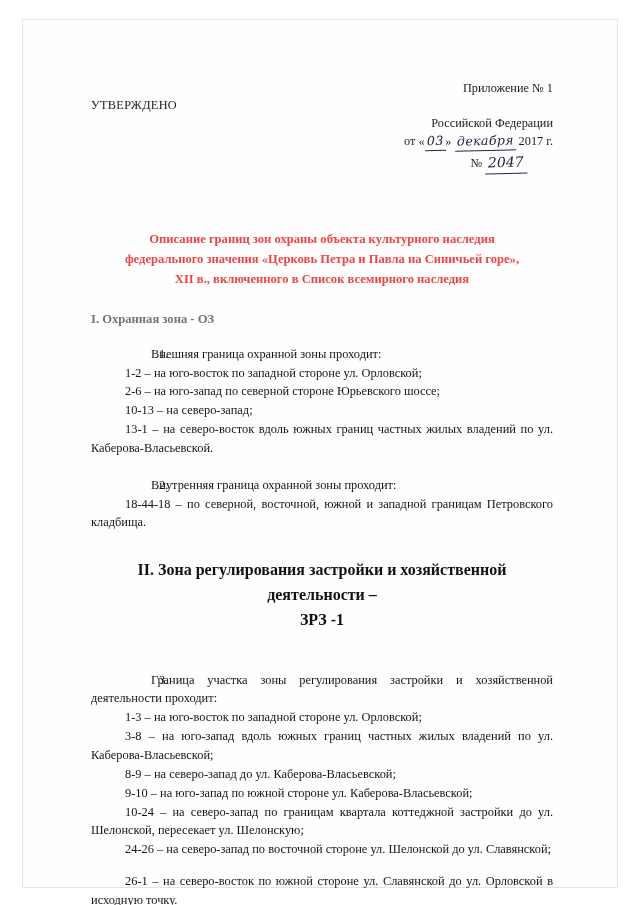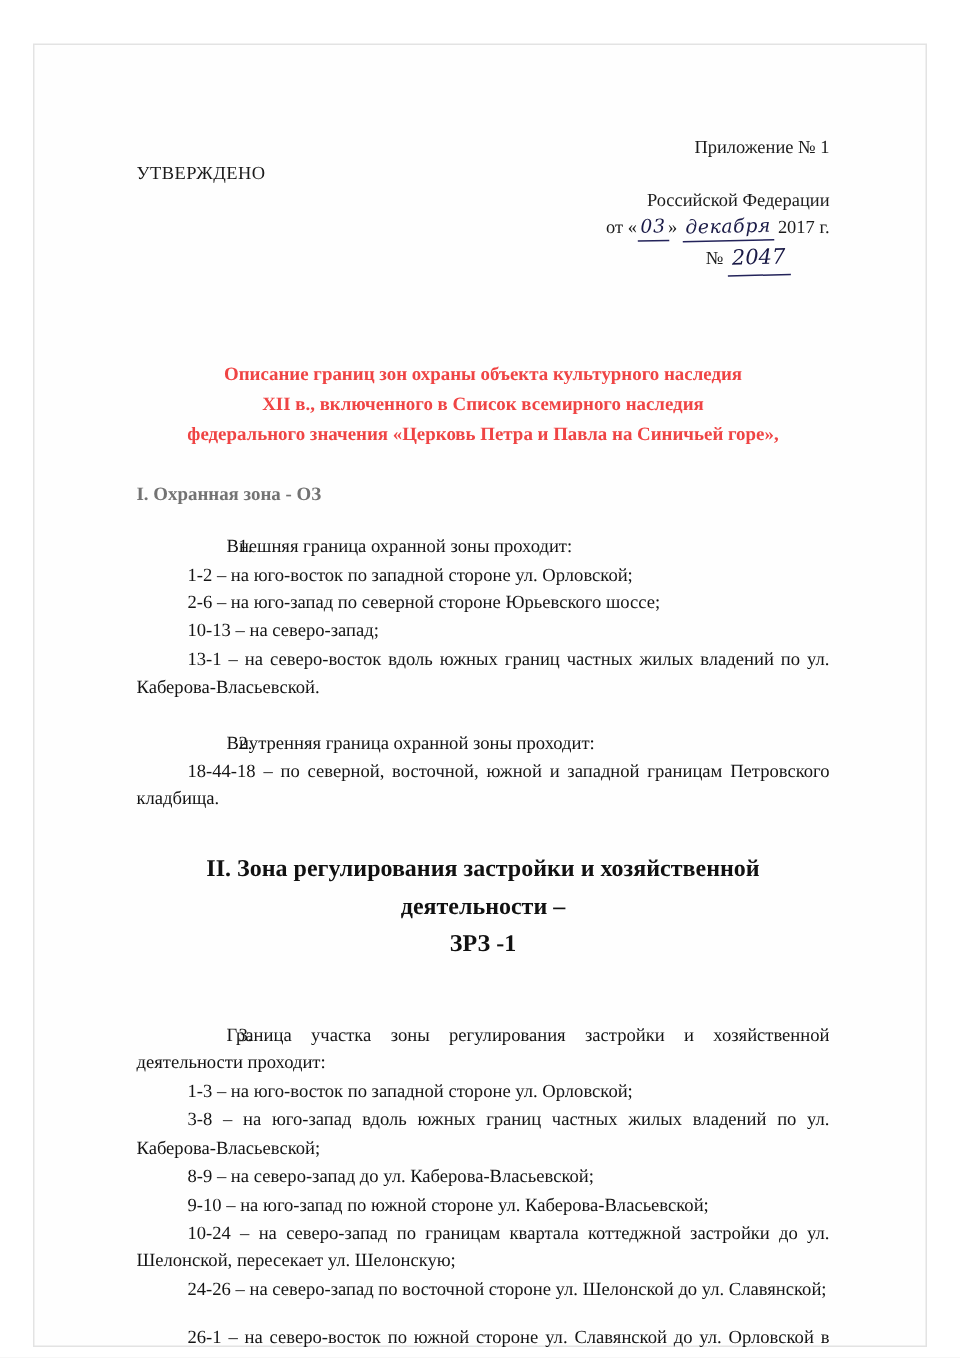--- a/index.html
+++ b/index.html
@@ -14,21 +14,21 @@
     position: relative;
     width: 640px;
     height: 905px;
     background: #ffffff;
     overflow: hidden;
     box-sizing: border-box;
   }
   .sheet {
     position: absolute;
     left: 22px;
-    top: 29px;
+    top: 19px;
     width: 596px;
     height: 869px;
     background: #fefefe;
     border: 1px solid #e3e3e3;
     box-sizing: border-box;
   }
   .content {
     position: absolute;
     left: 68px;
     top: 60px;
@@ -144,22 +144,22 @@
           <span>2017 г.</span>
         </div>
         <div class="num-line">
           <span>№</span>
           <span class="num-hand">2047</span>
         </div>
       </div>
 
       <div class="title">
         <div>Описание границ зон охраны объекта культурного наследия</div>
+        <div>федерального значения «Церковь Петра и Павла на Синичьей горе»,</div>
         <div>XII в., включенного в Список всемирного наследия</div>
-        <div>федерального значения «Церковь Петра и Павла на Синичьей горе»,</div>
       </div>
 
       <div class="section-title">I. Охранная зона - ОЗ</div>
 
       <div class="para-group">
         <p class="body num-item">
           <span class="n">1.</span><span>Внешняя граница охранной зоны проходит:</span>
         </p>
         <p class="body indent">1-2 – на юго-восток по западной стороне ул. Орловской;</p>
         <p class="body indent">2-6 – на юго-запад по северной стороне Юрьевского шоссе;</p>

